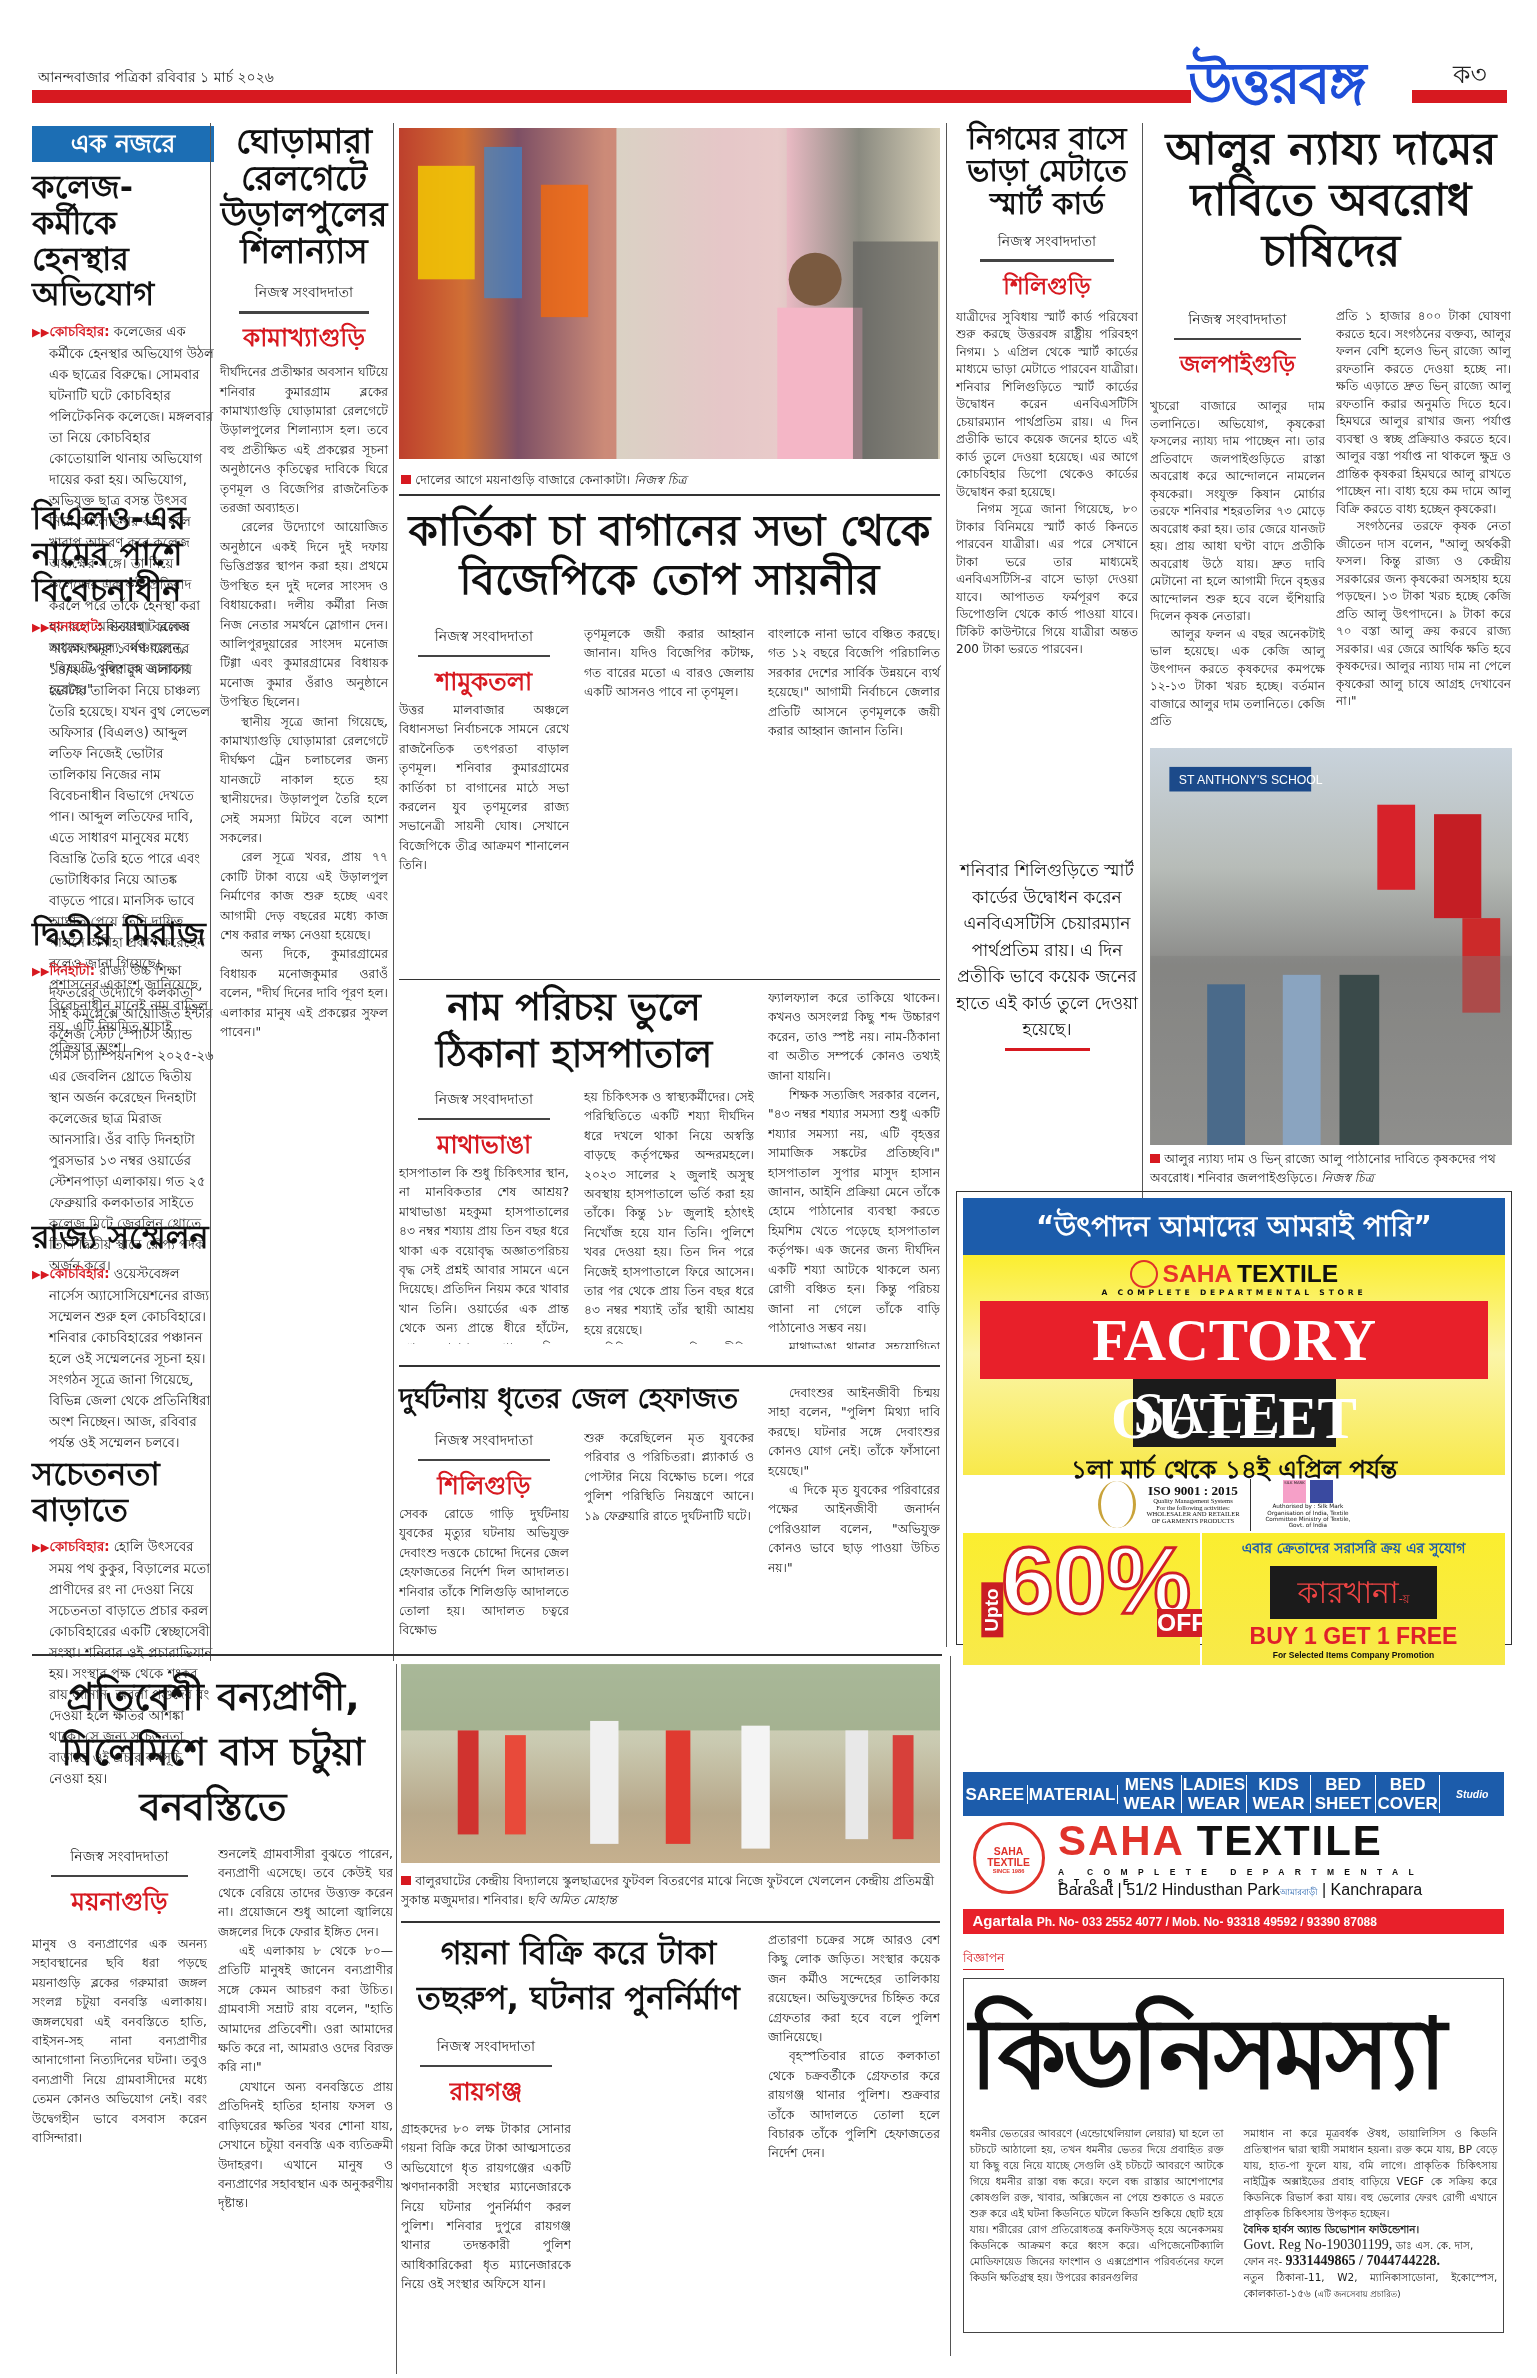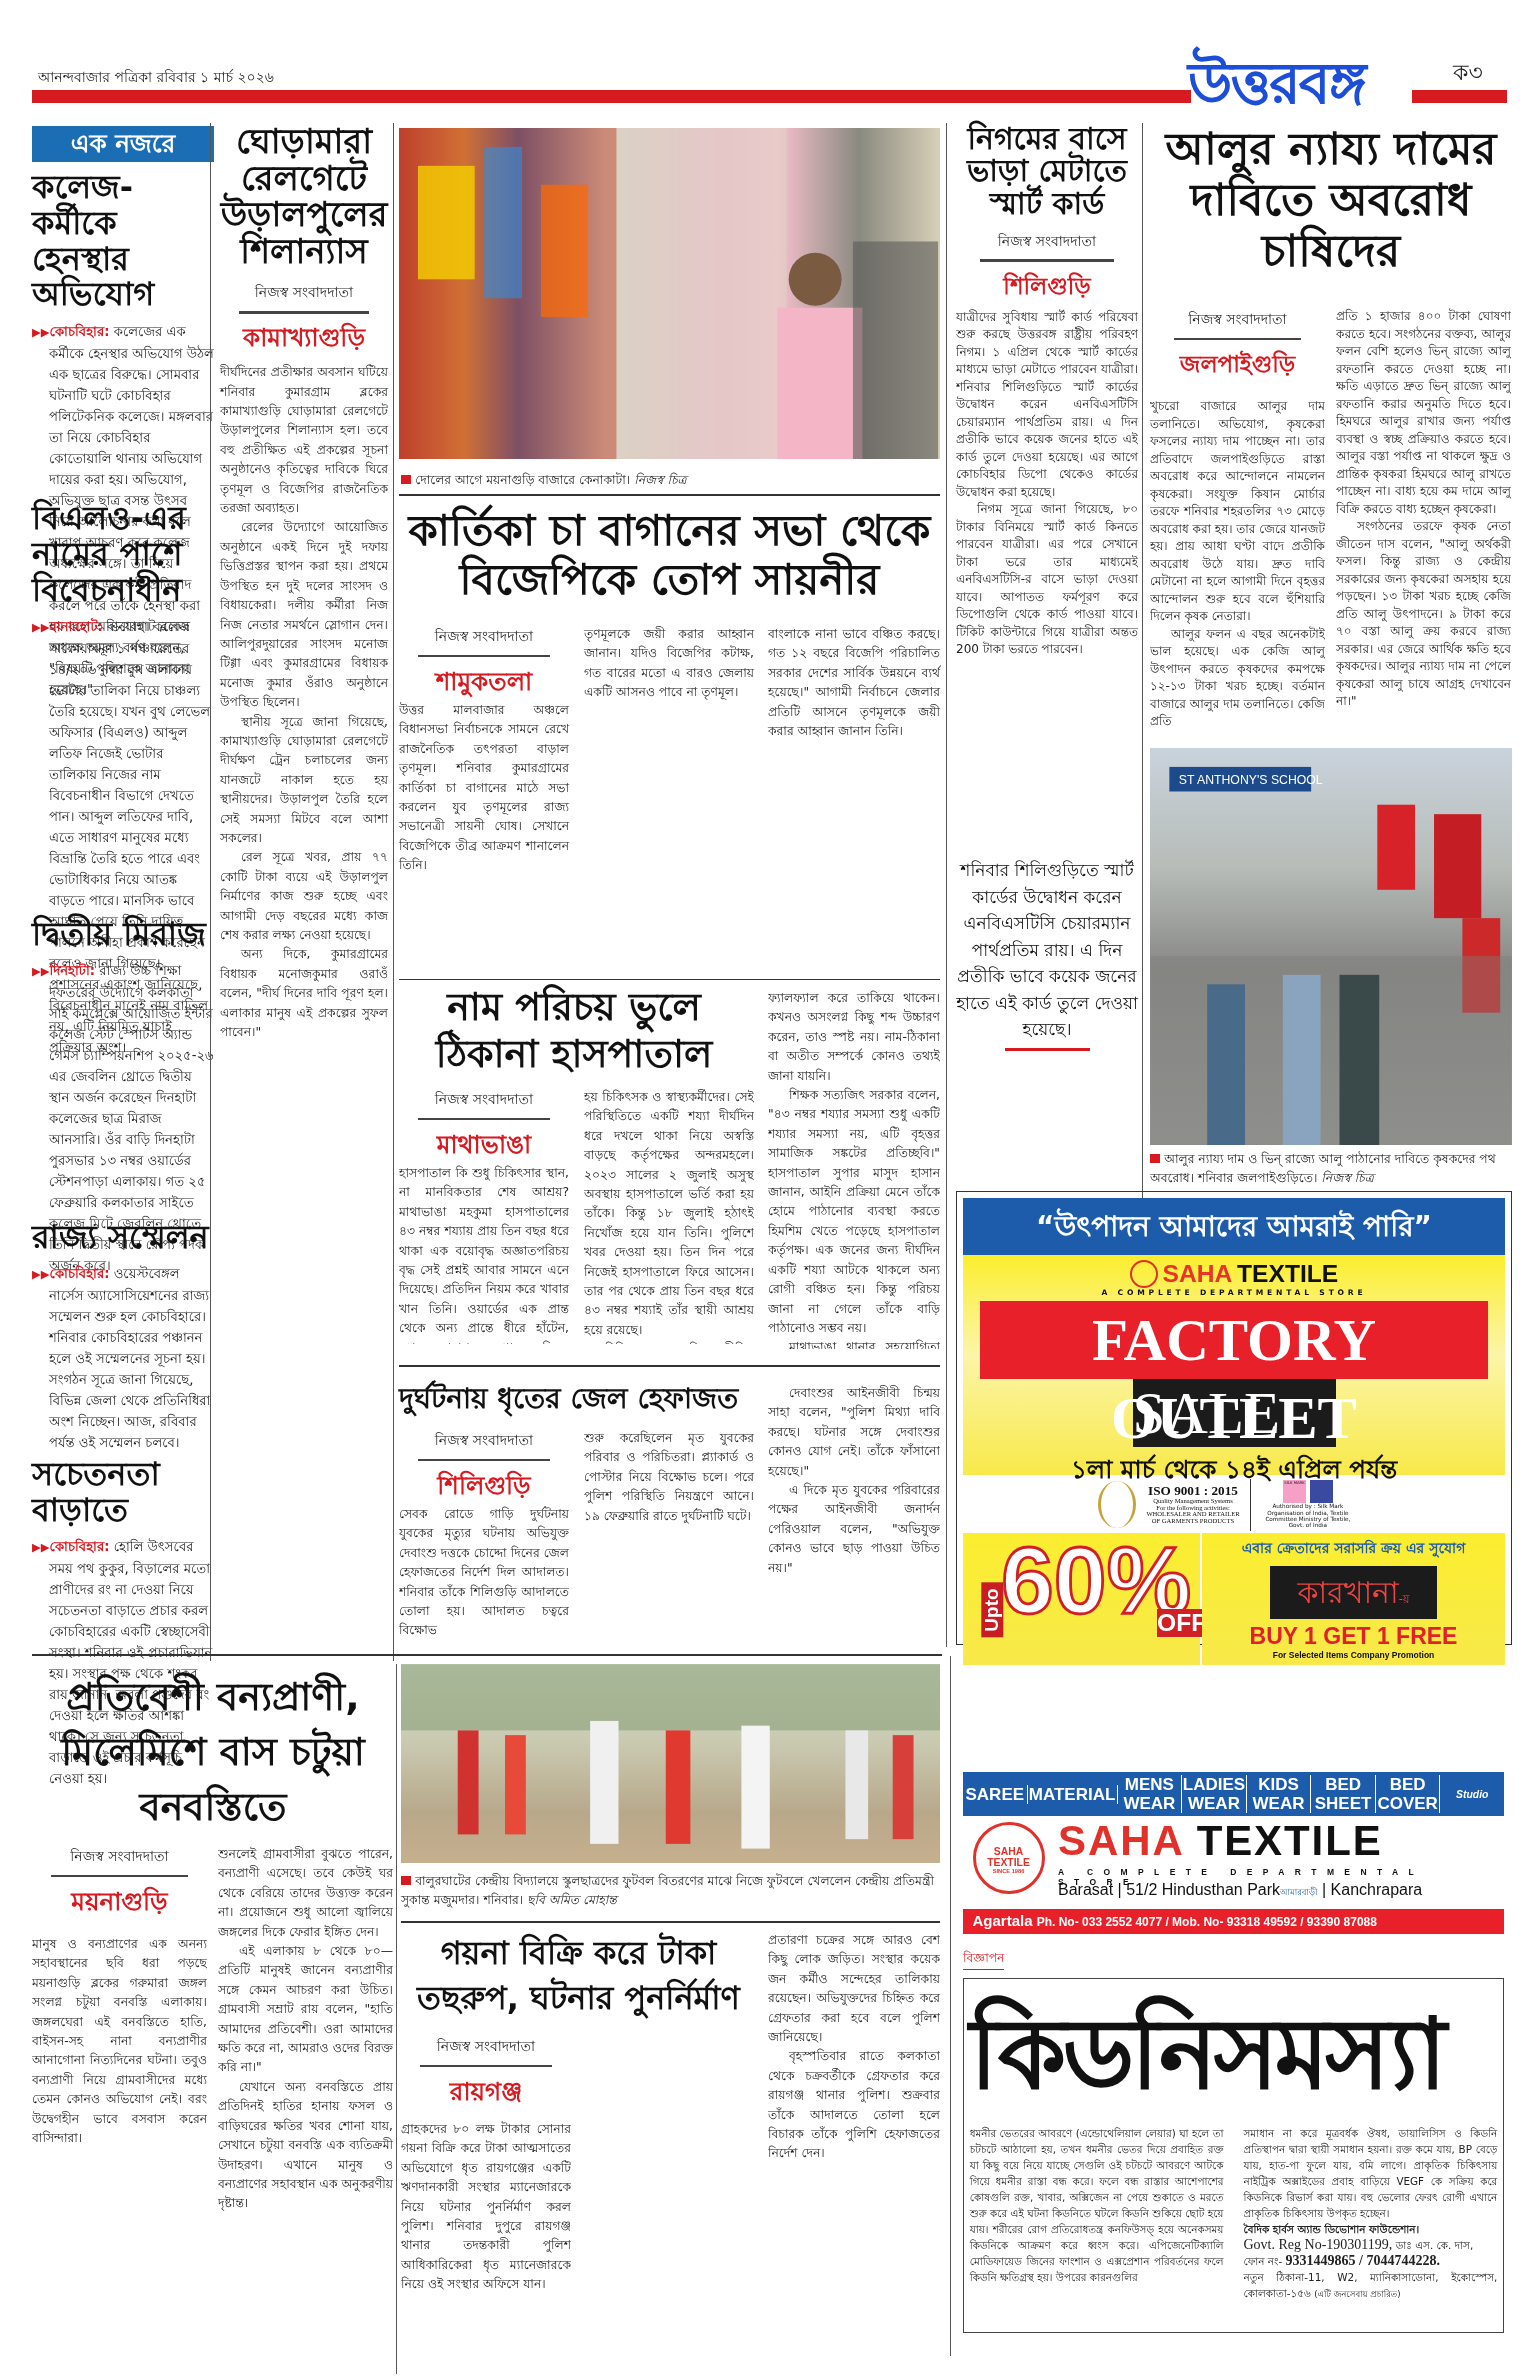--- a/index.html
+++ b/index.html
@@ -2,21 +2,21 @@
 <html style="font-size:15px"><head>
 <meta charset="utf-8">
 <style>
 *{box-sizing:border-box;margin:0;padding:0}
 body{width:1538px;height:2378px;background:#fff;font-family:"DejaVu Sans","Liberation Sans",sans-serif;color:#111;position:relative;overflow:hidden}
 .abs{position:absolute}
 .hdr-date{left:38px;top:66px;font-size:14px;color:#222}
 .hdr-bar-l{left:32px;top:90px;width:1159px;height:13.2px;background:#d71920}
 .hdr-bar-r{left:1412px;top:90px;width:95px;height:13.2px;background:#d71920}
 .hdr-title{left:1188px;top:40px;font-size:57px;font-weight:bold;color:#1d4ed8;font-family:"DejaVu Serif",serif;letter-spacing:-1.9px}
-.hdr-page{left:1453px;top:55px;font-size:22px;color:#222}
+.hdr-page{left:1453px;top:55px;font-size:25px;color:#222}
 .vr{background:#555;width:0.9px}
 .hr{background:#333;height:1.9px}
 .section-tag{left:32px;top:126px;width:182px;height:36px;background:#1c6eb4;color:#fff;font-size:24.6px;font-weight:bold;text-align:center;line-height:36px}
 .brief-h{font-size:32px;font-weight:bold;line-height:1.12;color:#111}
 .brief-p{font-size:13.2px;line-height:21px;color:#222;padding-left:17px;text-indent:-17px}
 .brief-p .loc{color:#d71920;font-weight:bold}
 .brief-p .arrow{color:#d71920;font-size:11.4px}
 .head-xl{font-weight:bold;color:#111;text-align:center;line-height:1.08;font-family:"DejaVu Sans",sans-serif}
 .byline{font-size:14px;color:#222;text-align:center}
 .byline-rule{height:2.8px;background:#444}

